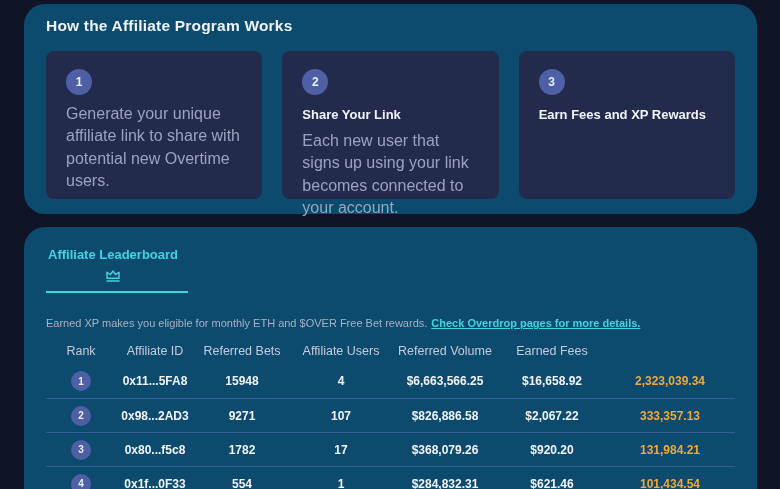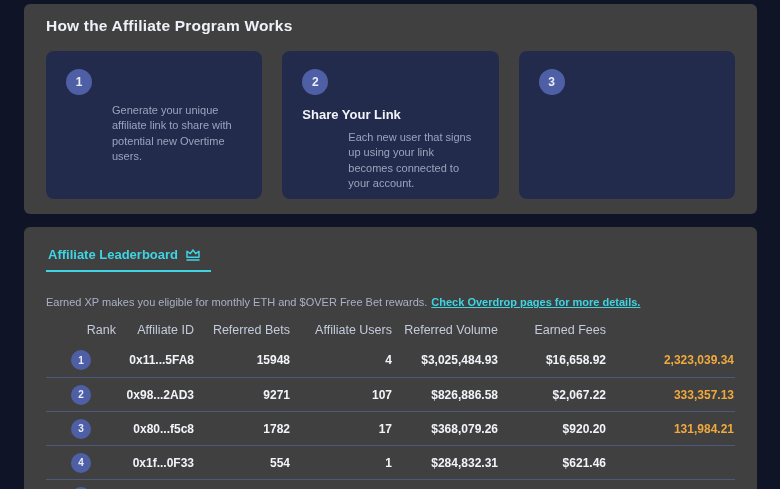--- a/index.html
+++ b/index.html
@@ -7,22 +7,22 @@
   body {
     background:#101427;
     font-family:"Liberation Sans", sans-serif;
     position:relative;
     color:#f4f6fb;
   }
   .panel {
     position:absolute;
     left:24px;
     width:733px;
-    background:#404040;
-    border-radius:6px;
+    background:#0c4a6e;
+    border-radius:21px;
   }
   .panel-how { top:4px; height:210px; padding:13px 22px 0 22px; }
   .panel-board { top:227px; height:300px; padding:18px 22px 0 22px; }
 
   .section-title {
     font-size:15.5px;
     font-weight:bold;
     color:#eef1f8;
     letter-spacing:.2px;
   }
@@ -44,36 +44,36 @@
     display:flex; align-items:center; justify-content:center;
   }
   .card-title {
     margin-top:12px;
     font-size:13px;
     font-weight:bold;
     color:#f2f4fa;
   }
   .card-desc {
     margin-top:8px;
-    font-size:11px;
+    font-size:16px;
     line-height:1.4;
     color:#9ba4bd;
-    margin-left:46px;
   }
 
   .tab {
     display:inline-flex;
     align-items:center;
     gap:7px;
     color:#3fd4e4;
     font-size:13px;
     font-weight:bold;
     padding:0 10px 8px 2px;
     border-bottom:2px solid #3fd4e4;
     cursor:pointer;
+    flex-direction:column;
   }
   .tab svg { display:block; }
 
   .note {
     margin-top:24px;
     font-size:11px;
     color:#aab1c6;
   }
   .note a {
     color:#3fd4e4;
@@ -81,21 +81,21 @@
     text-decoration:underline;
     margin-left:4px;
     cursor:pointer;
   }
 
   .table { margin-top:9px; }
   .trow {
     display:grid;
     grid-template-columns:70px 78px 96px 102px 106px 108px 128px;
     align-items:center;
-    text-align:right;
+    text-align:center;
   }
   .trow.head {
     height:26px;
     color:#c4cbdc;
     font-size:12.5px;
     font-weight:normal;
   }
   .trow.data {
     height:34px;
     font-size:12px;
@@ -128,20 +128,21 @@
     </div>
 
     <div class="card">
       <div class="step-circle">2</div>
       <div class="card-title">Share Your Link</div>
       <div class="card-desc">Each new user that signs up using your link becomes connected to your account.</div>
     </div>
 
     <div class="card">
       <div class="step-circle">3</div>
+      <div class="card-title">Earn Fees and XP Rewards</div>
     </div>
 
   </div>
 </section>
 
 <section class="panel panel-board">
 
   <div class="tab">
     <span>Affiliate Leaderboard</span>
     <span>
@@ -167,21 +168,21 @@
       <span>Earned Fees</span>
     </div>
 
     <div class="trow data">
       <span class="rank-cell">
           <span class="rank-badge">1</span>
         </span>
       <span>0x11...5FA8</span>
       <span>15948</span>
       <span>4</span>
-      <span>$3,025,484.93</span>
+      <span>$6,663,566.25</span>
       <span>$16,658.92</span>
       <span class="xp">2,323,039.34</span>
     </div>
 
     <div class="trow data">
       <span class="rank-cell">
           <span class="rank-badge">2</span>
         </span>
       <span>0x98...2AD3</span>
       <span>9271</span>
@@ -205,20 +206,21 @@
 
     <div class="trow data">
       <span class="rank-cell">
           <span class="rank-badge">4</span>
         </span>
       <span>0x1f...0F33</span>
       <span>554</span>
       <span>1</span>
       <span>$284,832.31</span>
       <span>$621.46</span>
+      <span class="xp">101,434.54</span>
     </div>
 
     <div class="trow data">
       <span class="rank-cell">
           <span class="rank-badge">5</span>
         </span>
 
     </div>
 
   </div>

